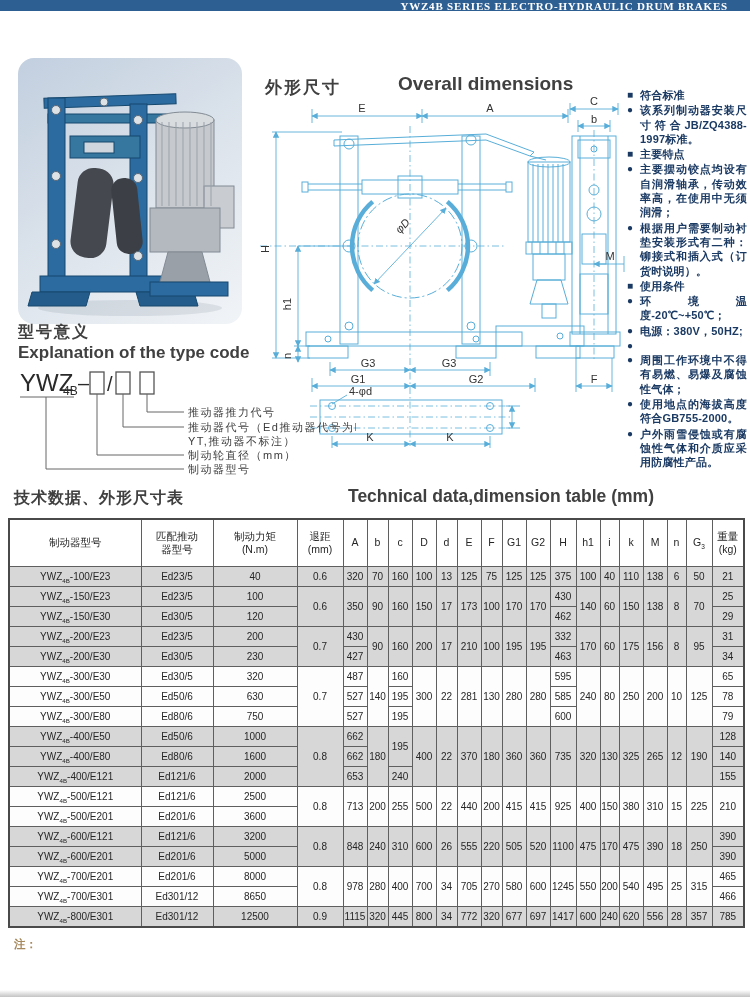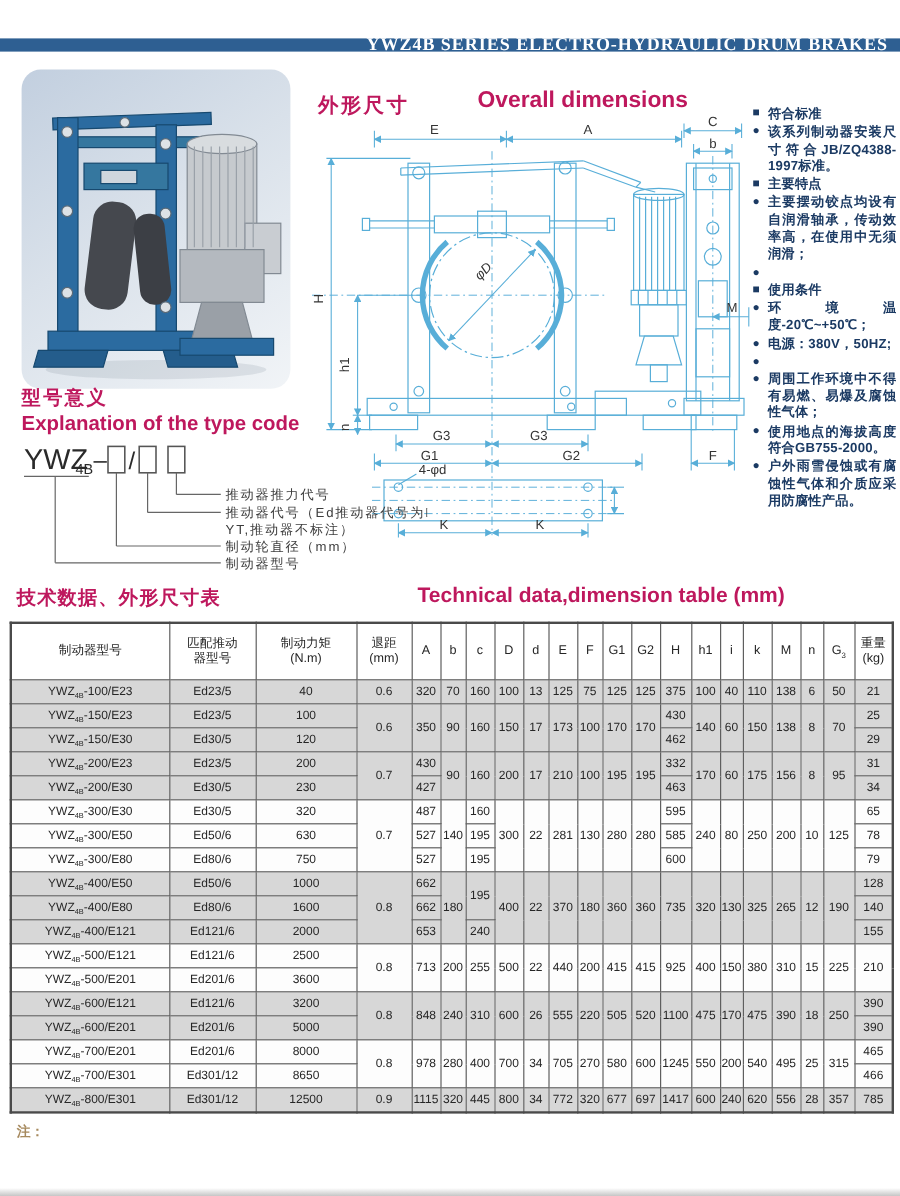--- a/index.html
+++ b/index.html
@@ -1,23 +1,23 @@
 <!DOCTYPE html>
 <html><head>
 <meta charset="utf-8">
 <style>
   html,body{margin:0;padding:0;background:#9aa0a6;}
   #page{position:relative;width:750px;height:997px;background:#ffffff;
         font-family:"Liberation Sans",sans-serif;overflow:hidden;margin:0 auto;}
   .banner{position:absolute;top:0;left:0;right:0;height:11px;background:#2e5f92;
-          color:#fff;font-family:"Liberation Serif",serif;font-weight:700;font-size:15px;
-          line-height:12px;text-align:right;padding-right:10px;letter-spacing:.8px;box-sizing:border-box;margin-top:32px;}
+          color:#fff;font-family:"Liberation Serif",serif;font-weight:700;font-size:11px;
+          line-height:12px;text-align:right;padding-right:22px;letter-spacing:.8px;box-sizing:border-box;}
   .photo{position:absolute;left:18px;top:58px;width:224px;height:266px;border-radius:16px;
          background:linear-gradient(145deg,#c2cfdf 0%,#d9e1ea 45%,#f1f4f7 100%);overflow:hidden;}
-  .hd{position:absolute;color:#be185d;font-weight:700;white-space:nowrap;}
+  .hd{position:absolute;color:#404040;font-weight:700;white-space:nowrap;}
   .hd-dim-zh{left:265px;top:76px;font-size:17px;letter-spacing:2px;}
   .hd-dim-en{left:398px;top:73px;font-size:19px;}
   .hd-type-zh{left:18px;top:322px;font-size:16px;letter-spacing:2px;font-family:Liberation Serif, serif;}
   .hd-type-en{left:18px;top:343px;font-size:17px;}
   .hd-tbl-zh{left:14px;top:488px;font-size:16px;letter-spacing:1px;}
   .hd-tbl-en{left:348px;top:486px;font-size:17.5px;}
   .sidebar{position:absolute;left:627px;top:88px;width:120px;color:#1b3a63;
            font-size:11px;font-weight:700;line-height:1.3;}
   .sb-item{display:flex;margin-bottom:1px;}
   .sb-m{flex:none;width:13px;font-size:10px;}
@@ -289,20 +289,21 @@
         <div class="sb-item">
           <span class="sb-m">■</span>
           <span class="sb-t">主要特点</span>
         </div>
         <div class="sb-item">
           <span class="sb-m">●</span>
           <span class="sb-t">主要摆动铰点均设有自润滑轴承，传动效率高，在使用中无须润滑；</span>
         </div>
         <div class="sb-item">
           <span class="sb-m">●</span>
+          <span class="sb-t">根据用户需要制动衬垫安装形式有二种：铆接式和插入式（订货时说明）。</span>
         </div>
         <div class="sb-item">
           <span class="sb-m">■</span>
           <span class="sb-t">使用条件</span>
         </div>
         <div class="sb-item">
           <span class="sb-m">●</span>
           <span class="sb-t">环境温度-20℃~+50℃；</span>
         </div>
         <div class="sb-item">

